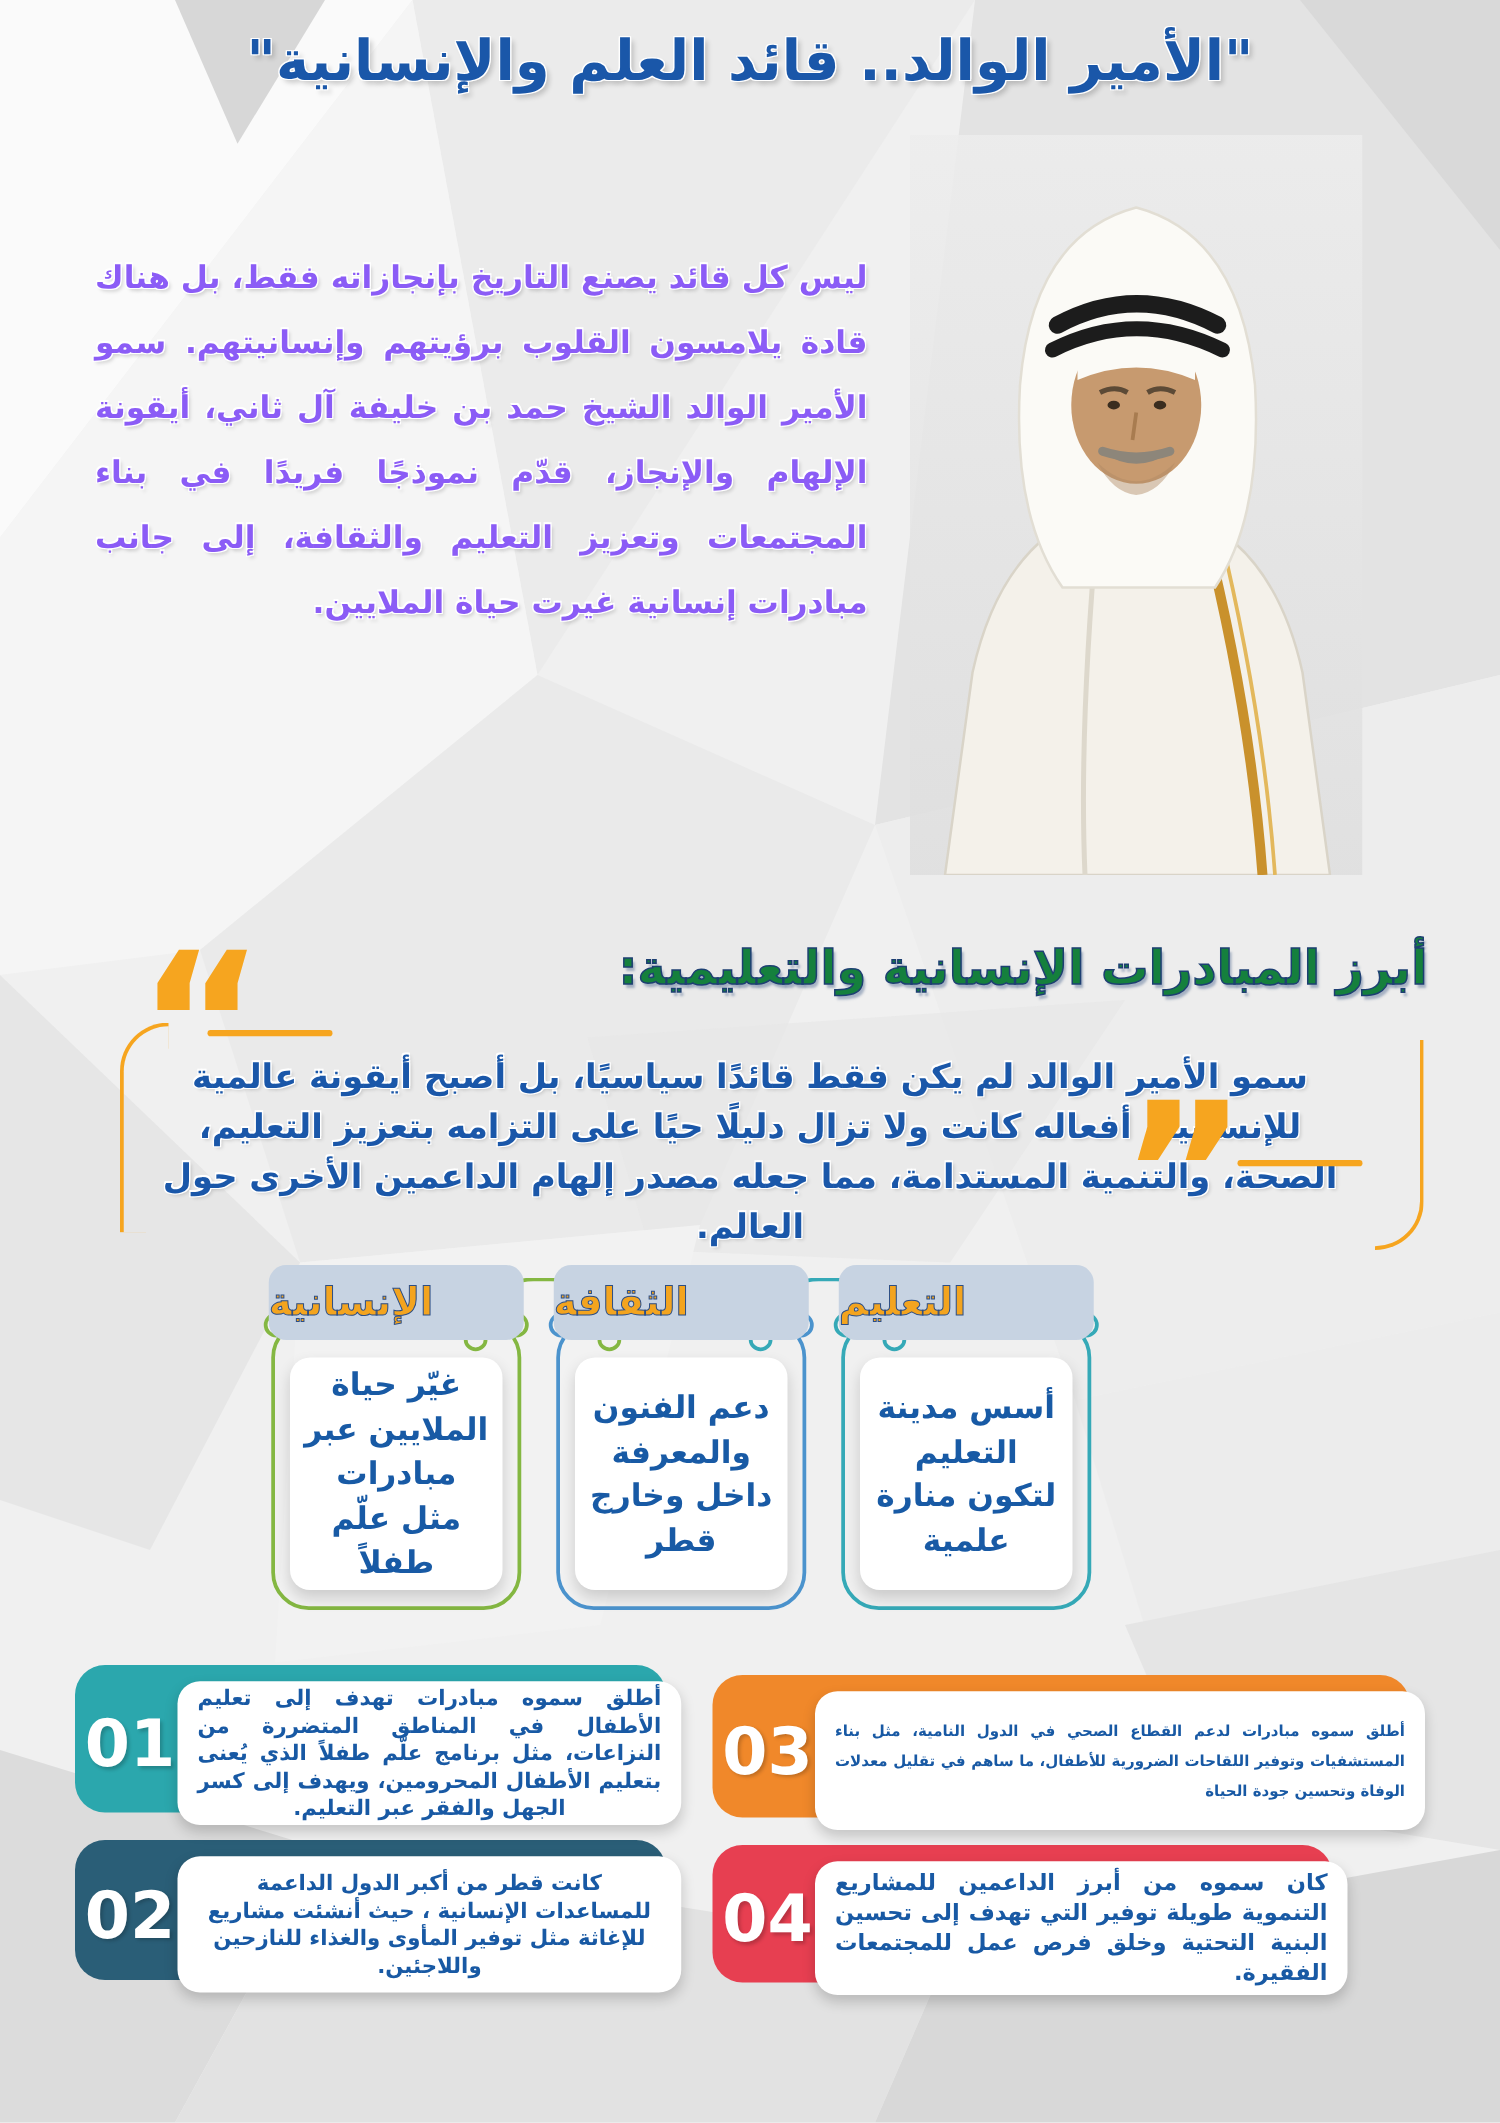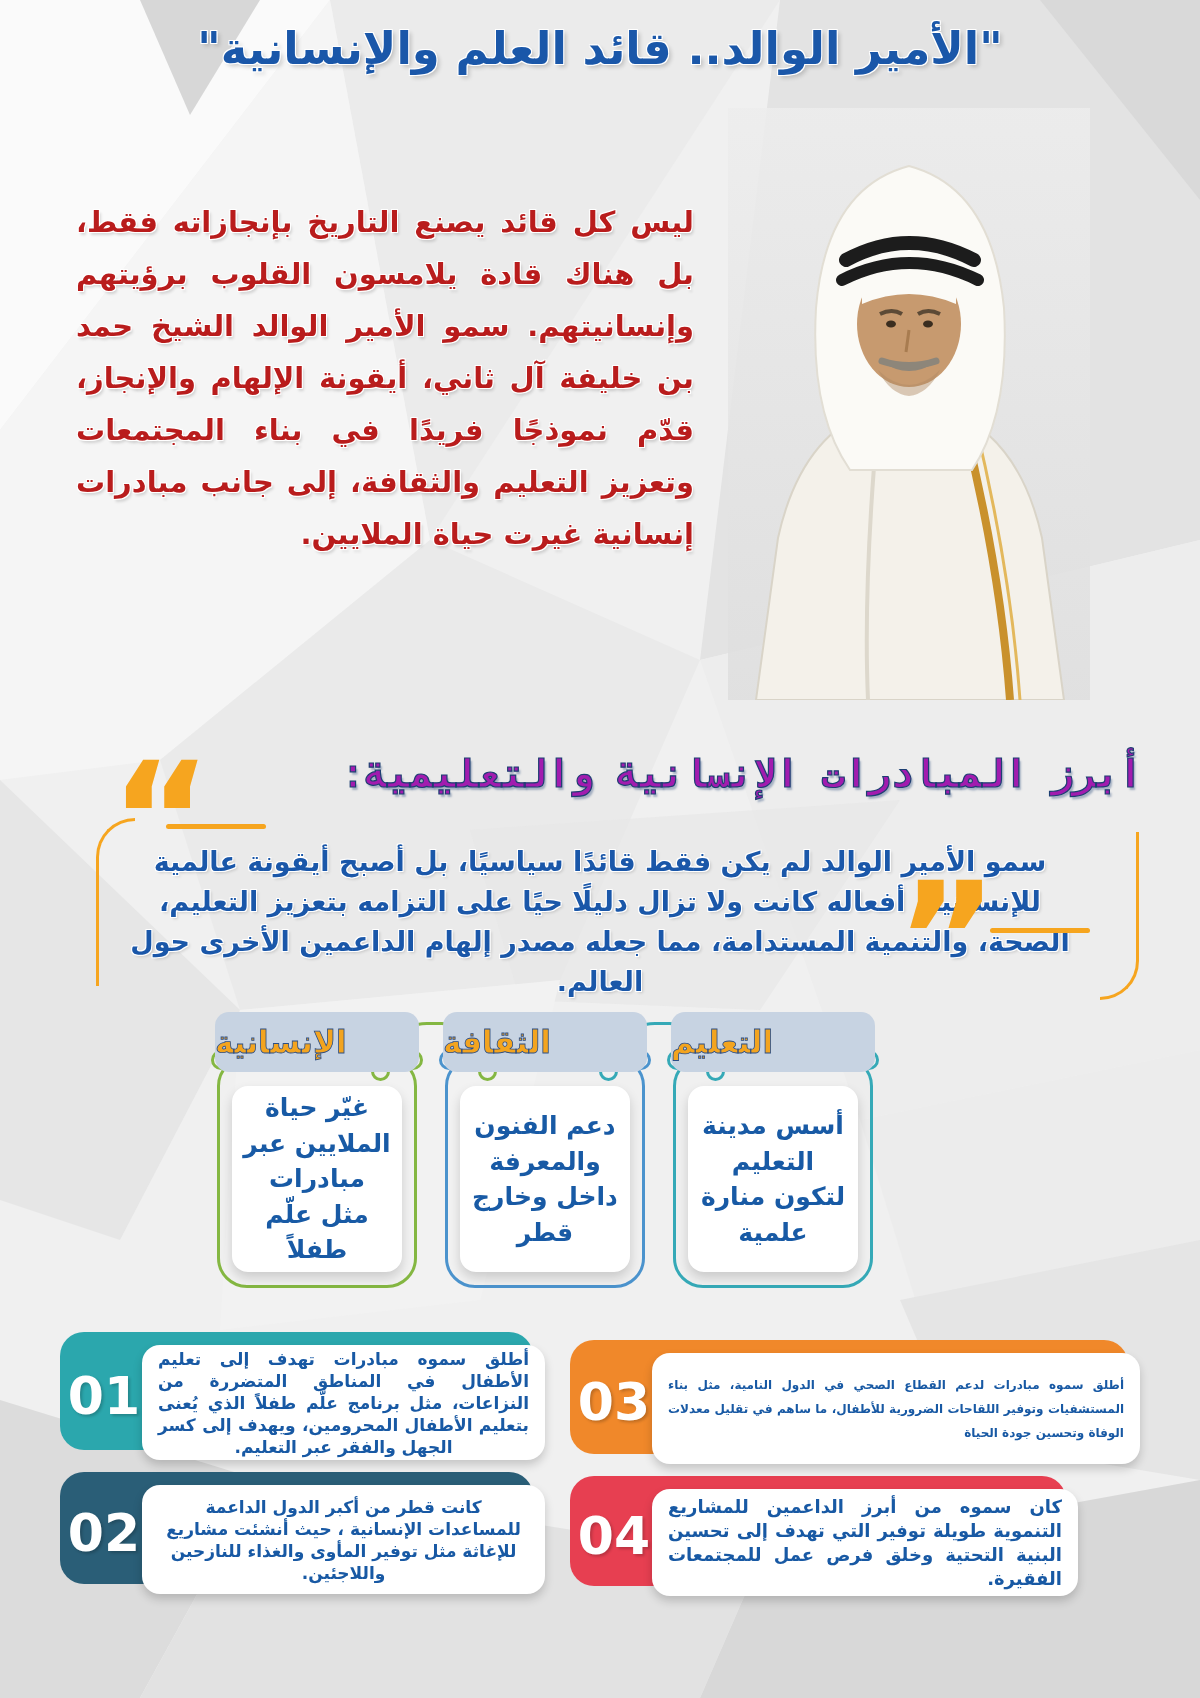--- a/index.html
+++ b/index.html
@@ -13,32 +13,31 @@
   #title{
     position:absolute;top:22px;left:120px;width:960px;
     direction:rtl;text-align:center;
     font-size:45px;color:#1a57a9;
     text-shadow:1px 1px 0 #fff,-1px -1px 0 #fff,1px -1px 0 #fff,-1px 1px 0 #fff,3px 3px 4px rgba(0,0,0,.18);
   }
   
   #intro{
     position:absolute;top:196px;left:76px;width:618px;
     direction:rtl;text-align:justify;text-align-last:right;
-    font-size:29px;line-height:52px;color:#b91c1c;
+    font-size:25px;line-height:52px;color:#8b5cf6;
     text-shadow:1px 1px 0 #fff,-1px -1px 0 #fff,1px -1px 0 #fff,-1px 1px 0 #fff,2px 3px 3px rgba(0,0,0,.15);
   }
   
   #portrait{position:absolute;left:728px;top:108px;width:362px;height:592px;}
   
   #section-header{
     position:absolute;top:752px;right:58px;
-    direction:rtl;font-size:38px;color:#a21caf;
+    direction:rtl;font-size:38px;color:#15803d;
     -webkit-text-stroke:1.2px #1d3f72;
     text-shadow:2px 3px 2px rgba(29,63,114,.35);
-    font-family:Liberation Mono, monospace;
   }
   
   .qmark{position:absolute;color:#f6a51f;font-size:155px;line-height:1;height:120px;overflow:visible;}
   #quote-open{left:110px;top:742px;}
   #quote-close{left:896px;top:862px;}
   .qdash{position:absolute;height:5px;background:#f6a51f;border-radius:3px;}
   #dash-open{left:166px;top:824px;width:100px;}
   #dash-close{left:990px;top:928px;width:100px;}
   .qbracket{position:absolute;width:36px;height:165px;}
   #bracket-left{left:96px;top:818px;border-left:3px solid #f6a51f;border-top:3px solid #f6a51f;border-top-left-radius:40px;}

